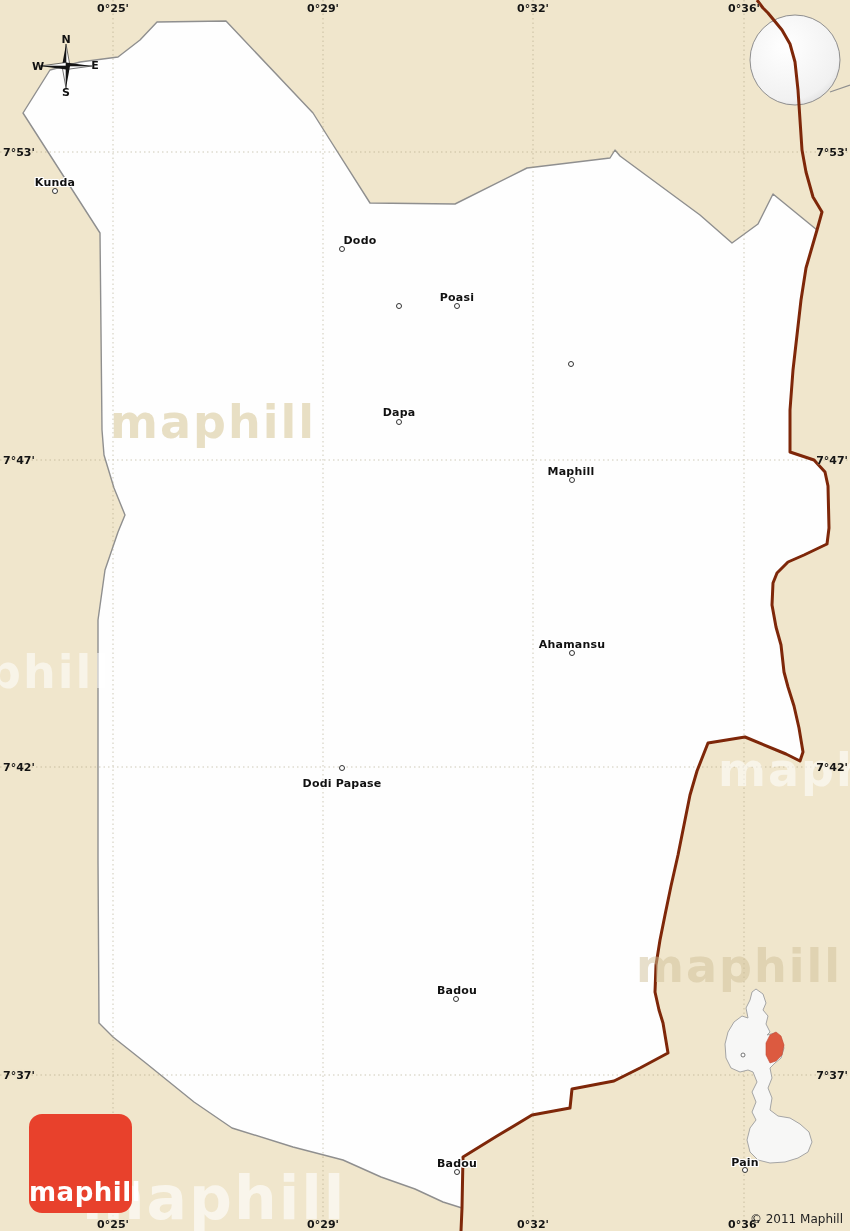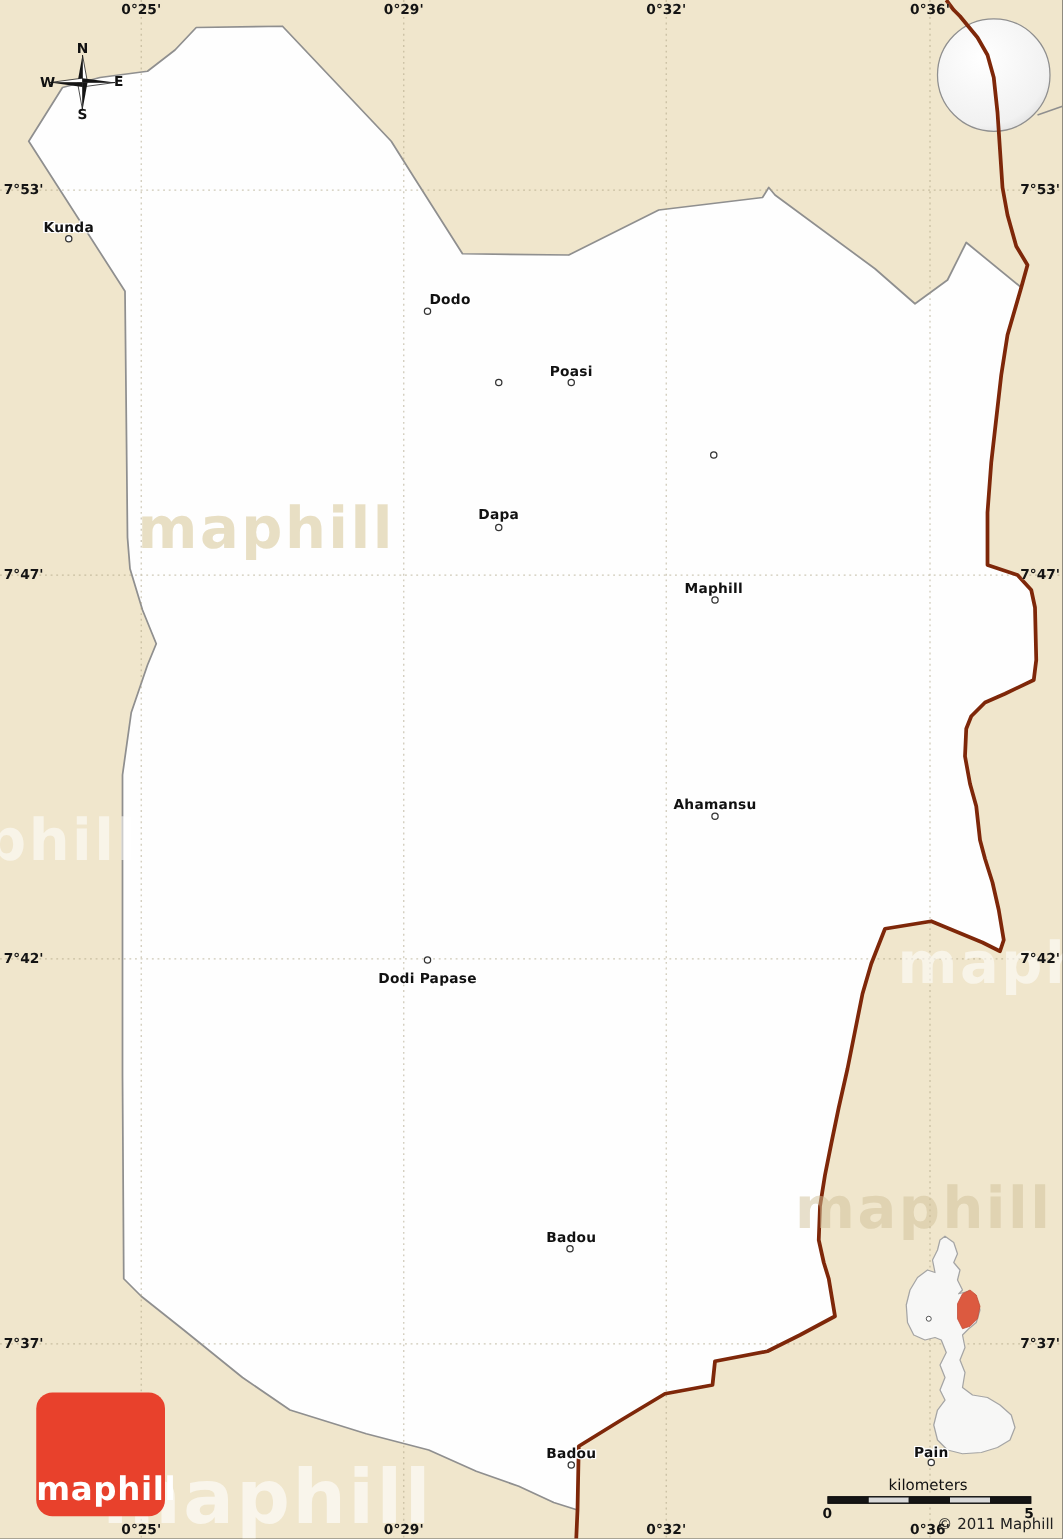--- a/index.html
+++ b/index.html
@@ -172,34 +172,20 @@
       <div class="town-dot" style="left:571px;top:364px"></div>
     </div>
 
   <div class="layer" id="compass">
     <div class="compass-letter" id="c-n" style="left: 66px; top: 39px;">N</div>
     <div class="compass-letter" id="c-e" style="left: 95px; top: 65px;">E</div>
     <div class="compass-letter" id="c-s" style="left: 66px; top: 92px;">S</div>
     <div class="compass-letter" id="c-w" style="left: 38px; top: 66px;">W</div>
   </div>
 
-  <div id="scalebar">
-    <div class="sb-title">kilometers</div>
-    <div class="sb-bar">
-      <div class="sb-seg dark"></div>
-      <div class="sb-seg light"></div>
-      <div class="sb-seg dark"></div>
-      <div class="sb-seg light"></div>
-      <div class="sb-seg dark"></div>
-    </div>
-    <div class="sb-nums">
-      <span>0</span>
-      <span>5</span>
-    </div>
-  </div>
 
   <div id="copyright">© 2011 Maphill</div>
 
   <div id="logo">
     <div class="logo-text">maphill</div>
   </div>
 
 </div>
 
 </body></html>

